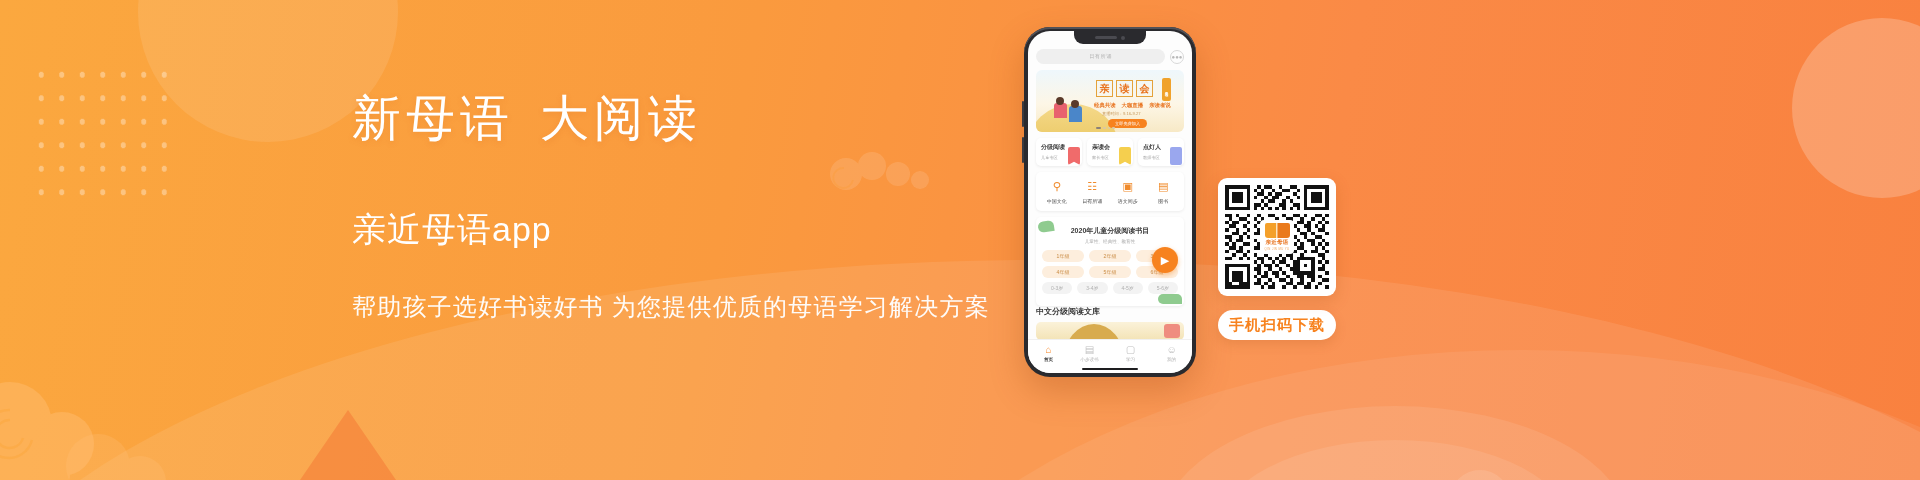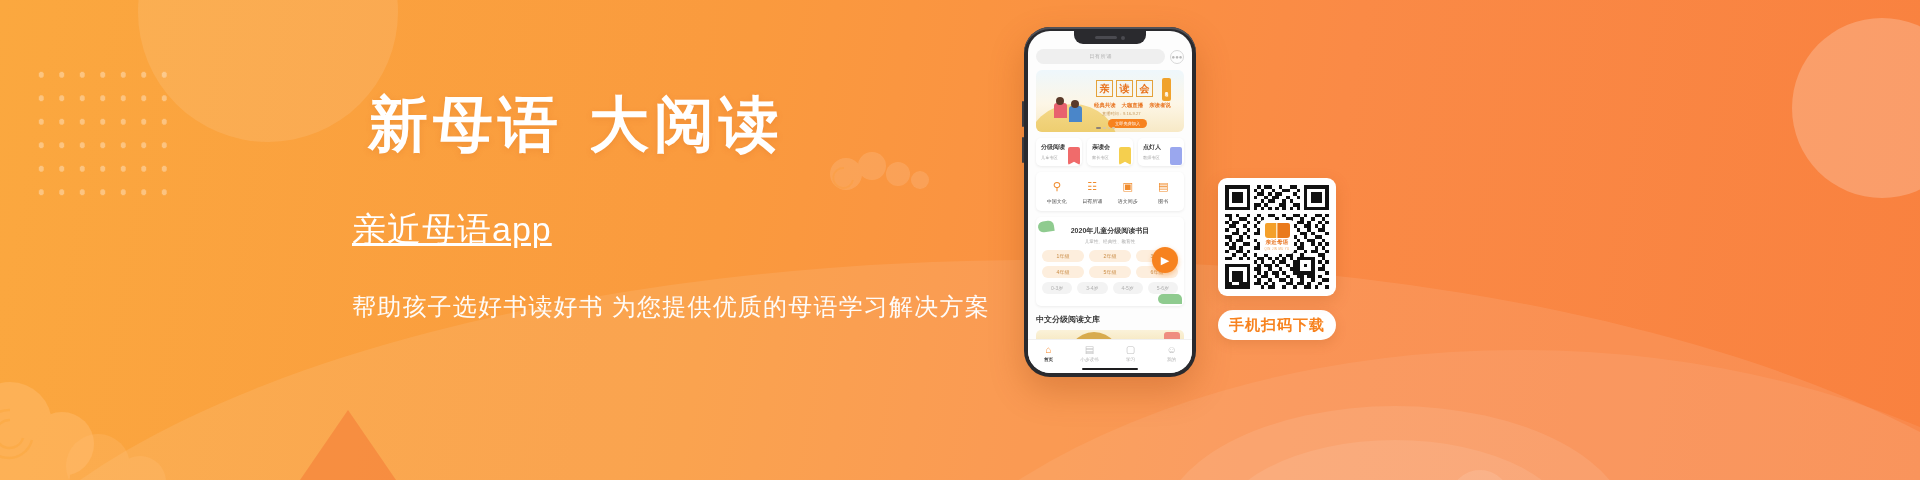--- a/index.html
+++ b/index.html
@@ -79,36 +79,34 @@
 
   
   .copy {
     position: absolute;
     left: 352px; top: 92px;
     width: 700px;
     color: #ffffff;
   }
   .headline {
     font-family: "Liberation Serif", "DejaVu Serif", serif;
-    font-size: 60px;
-    font-weight: 700;
+    font-size: 49px;
+    font-weight: 400;
     letter-spacing: 5px;
     line-height: 1.12;
     white-space: nowrap;
     text-shadow: 0 2px 6px rgba(200,90,20,0.18);
-    margin-left: 16px;
   }
   .headline .gap { display: inline-block; width: 26px; }
   .subhead {
-    margin-top: 48px;
+    margin-top: 60px;
     font-size: 34px;
     font-weight: 400;
     letter-spacing: 1px;
     white-space: nowrap;
-    text-decoration: underline;
   }
   .tagline {
     margin-top: 38px;
     font-size: 24px;
     font-weight: 300;
     letter-spacing: 1.2px;
     white-space: nowrap;
     opacity: .97;
   }
 
@@ -281,21 +279,21 @@
   .pill.cool { background: #f3f3f3; color: #b0b0b0; }
   .play-fab {
     position: absolute; right: 6px; top: 30px;
     width: 26px; height: 26px; border-radius: 50%;
     background: #f7821e; color: #fff;
     display: flex; align-items: center; justify-content: center;
     font-size: 11px;
     box-shadow: 0 2px 5px rgba(247,130,30,.45);
   }
 
-  .ph-sec-title { margin-top: 8px; font-size: 8px; font-weight: 700; color: #3a3a3a; }
+  .ph-sec-title { font-size: 8px; font-weight: 700; color: #3a3a3a; }
   .ph-shelf {
     margin-top: 5px; height: 18px; border-radius: 5px;
     background: linear-gradient(180deg,#fbf2d9,#f3e3b6);
     position: relative; overflow: hidden;
   }
   .ph-shelf .hump {
     position: absolute; left: 28px; bottom: -20px;
     width: 60px; height: 36px; background: #d8ab4e;
     border-radius: 50% 50% 0 0 / 100% 100% 0 0;
   }

